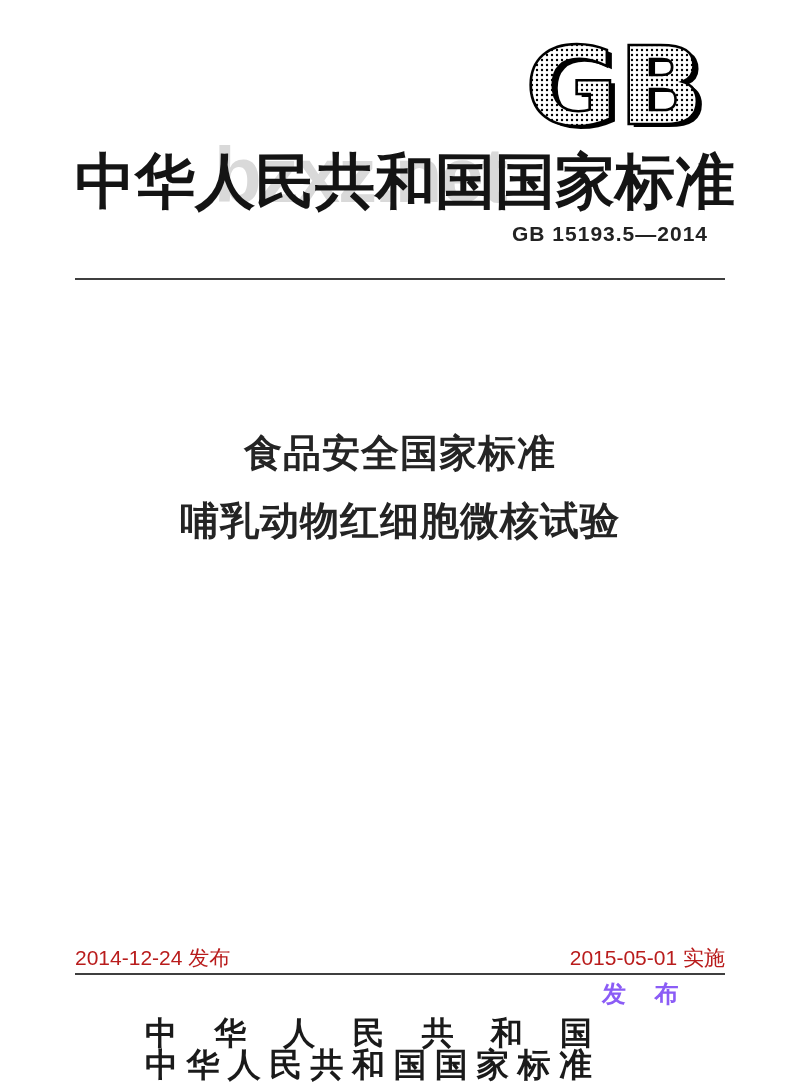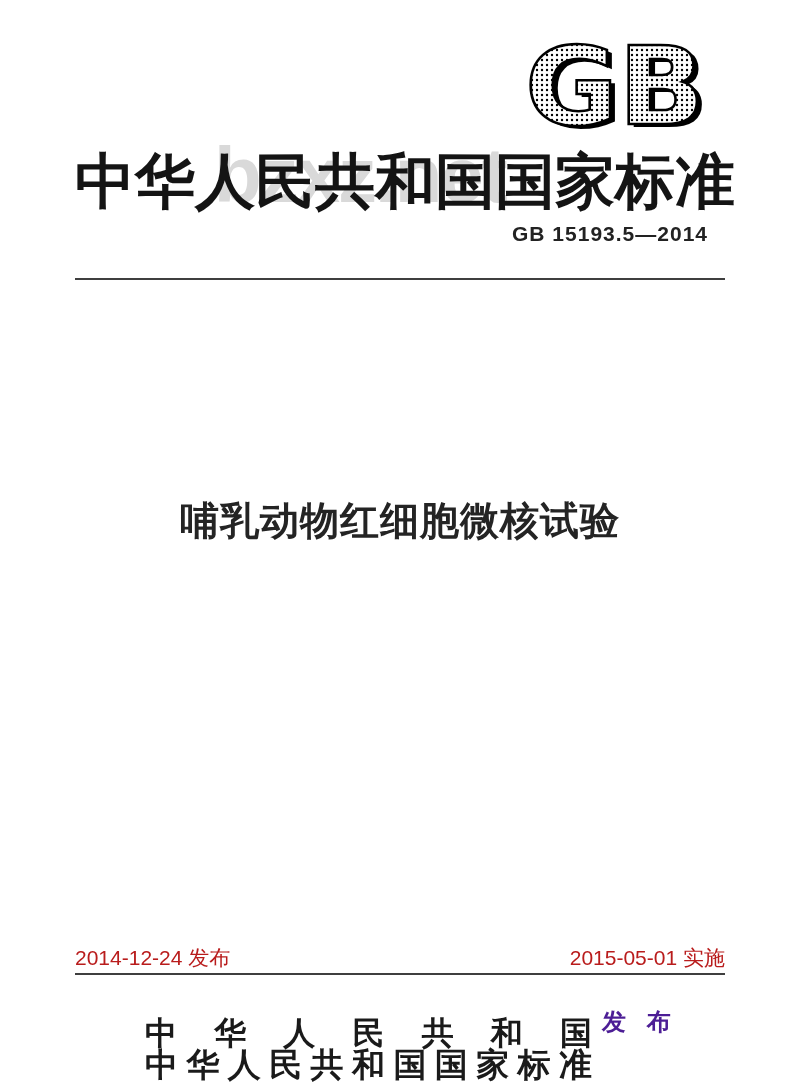--- a/index.html
+++ b/index.html
@@ -115,26 +115,26 @@
   .issuer-line {
     text-align: justify;
     text-align-last: justify;
   }
   .issuer-line-1 { font-size: 32px; line-height: 32px; }
   .issuer-line-2 { font-size: 33px; line-height: 32px; }
 
   .publish-label {
     position: absolute;
     left: 602px;
-    top: 1006px;
-    font-family: Liberation Sans, sans-serif;
+    top: 978px;
+    font-family: Liberation Mono, monospace;
     font-weight: 600;
     font-size: 24px;
     letter-spacing: 7px;
-    color: #4c1d95;
+    color: #8b5cf6;
     white-space: nowrap;
   }
 </style>
 </head>
 <body>
 
 <div class="page">
 
   <div class="gb-logo">
     <svg viewBox="0 0 190 95" xmlns="http://www.w3.org/2000/svg" aria-hidden="true">
@@ -150,20 +150,21 @@
   </div>
 
   <div class="watermark">bzxz.net</div>
 
   <div class="main-heading">中华人民共和国国家标准</div>
 
   <div class="std-code">GB 15193.5—2014</div>
 
   <div class="rule rule-top"></div>
 
+  <div class="doc-title doc-title-1">食品安全国家标准</div>
   <div class="doc-title doc-title-2">哺乳动物红细胞微核试验</div>
 
   <div class="dates-row">
     <span>2014-12-24 发布</span>
     <span>2015-05-01 实施</span>
   </div>
 
   <div class="rule rule-bottom"></div>
 
   <div class="issuer-block">

